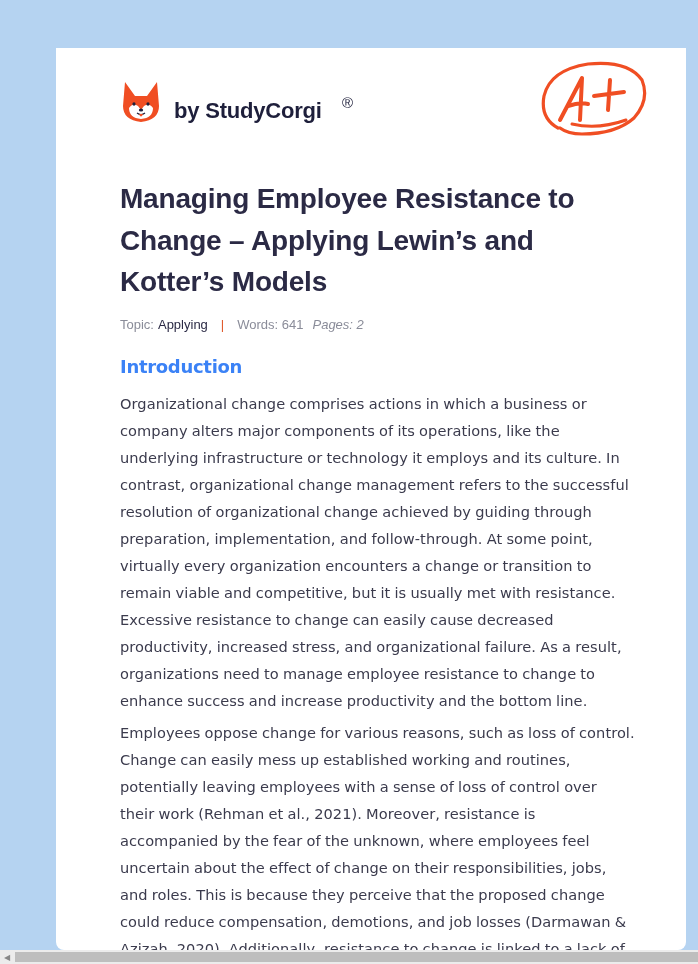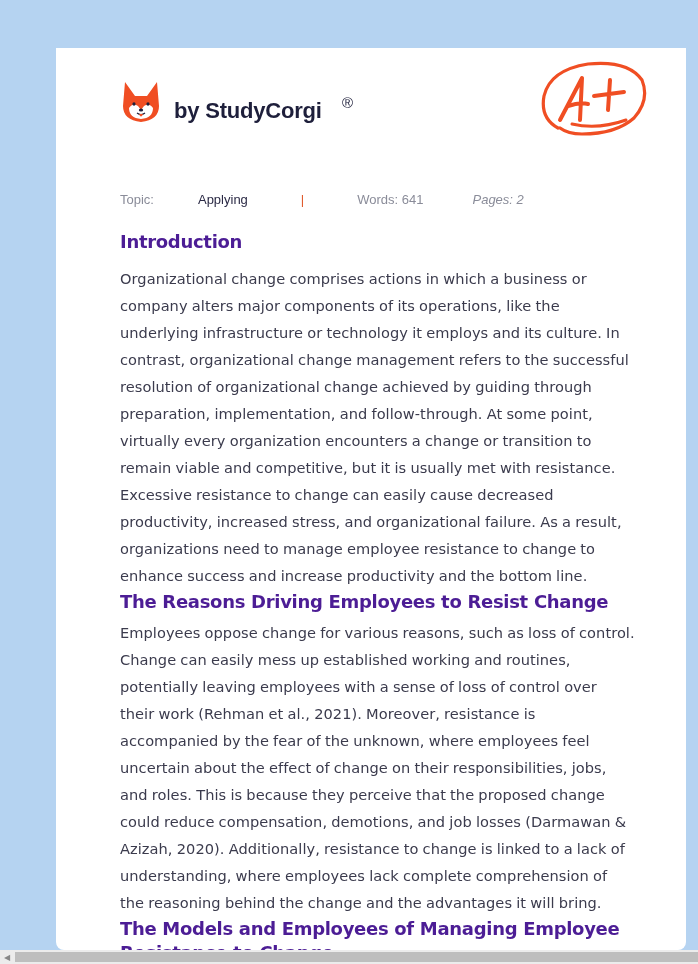--- a/index.html
+++ b/index.html
@@ -23,28 +23,28 @@
     }
     .reg { position: absolute; left: 221px; top: 14px; font-size: 15px; color: #1e1f3b; font-family: "Liberation Sans", sans-serif; }
     .grade { position: absolute; left: 482px; top: 10px; width: 110px; height: 82px; }
     .content { position: absolute; left: 64px; top: 130px; width: 515px; }
     h1 {
       margin: 0; font-family: "Liberation Sans", sans-serif; font-weight: bold;
       font-size: 28px; line-height: 41.5px; color: #2b2a45; letter-spacing: -0.2px;
     }
     .meta {
       margin-top: 14px; font-family: "Liberation Sans", sans-serif;
-      font-size: 13px; color: #8a8c99; display: flex; align-items: center; gap: 40px;
+      font-size: 13px; color: #8a8c99; display: flex; align-items: center;
     }
     .meta .topic-val { color: #2b2a45; margin-left: 4px; }
     .meta .sep { color: #e0582a; margin: 0 13px; }
     .meta .pages { margin-left: 9px; font-style: italic; }
     h2 {
       margin: 0; font-family: "DejaVu Sans", sans-serif; font-weight: bold;
-      font-size: 18px; line-height: 24px; color: #4c1d95; letter-spacing: -0.3px;
+      font-size: 18px; line-height: 24px; color: #3b82f6; letter-spacing: -0.3px;
     }
     .h-intro { margin-top: 23px; }
     p {
       margin: 0; font-family: "DejaVu Sans", sans-serif;
       font-size: 14.6px; line-height: 27px; color: #3b3b4d;
       letter-spacing: 0.05px; word-spacing: -0.5px;
     }
     .p-intro { margin-top: 11px; }
     .h-reasons { margin-top: 1px; }
     .p-reasons { margin-top: 5px; }
@@ -76,32 +76,32 @@
     </div>
     <svg class="grade" viewBox="0 0 110 82">
       <path d="M20 70 Q2 60 6 38 Q12 12 50 6 Q90 2 104 22 Q112 42 96 60 Q78 76 44 76 Q30 76 22 70" stroke="#f04e23" stroke-width="3.2" fill="none" stroke-linecap="round"></path>
       <path d="M22 62 L44 20 L42 62 M30 48 Q42 44 50 46" stroke="#f04e23" stroke-width="4" fill="none" stroke-linecap="round" stroke-linejoin="round"></path>
       <path d="M56 38 L86 34 M72 22 L70 52" stroke="#f04e23" stroke-width="4" fill="none" stroke-linecap="round"></path>
       <path d="M34 66 Q60 72 88 62" stroke="#f04e23" stroke-width="3" fill="none" stroke-linecap="round"></path>
     </svg>
   </div>
 
   <div class="content">
+    <h1>Managing Employee Resistance to Change – Applying Lewin’s and Kotter’s Models</h1>
     <div class="meta">
       <span>Topic:</span>
       <span class="topic-val">Applying</span>
       <span class="sep">|</span>
       <span>Words: 641</span>
       <span class="pages">Pages: 2</span>
     </div>
 
     <h2 class="h-intro">Introduction</h2>
     <p class="p-intro">Organizational change comprises actions in which a business or company alters major components of its operations, like the underlying infrastructure or technology it employs and its culture. In contrast, organizational change management refers to the successful resolution of organizational change achieved by guiding through preparation, implementation, and follow-through. At some point, virtually every organization encounters a change or transition to remain viable and competitive, but it is usually met with resistance. Excessive resistance to change can easily cause decreased productivity, increased stress, and organizational failure. As a result, organizations need to manage employee resistance to change to enhance success and increase productivity and the bottom line.</p>
 
-    <h2 class="h-reasons">The Reasons Driving Employees to Resist Change</h2>
     <p class="p-reasons">Employees oppose change for various reasons, such as loss of control. Change can easily mess up established working and routines, potentially leaving employees with a sense of loss of control over their work (Rehman et al., 2021). Moreover, resistance is accompanied by the fear of the unknown, where employees feel uncertain about the effect of change on their responsibilities, jobs, and roles. This is because they perceive that the proposed change could reduce compensation, demotions, and job losses (Darmawan &amp; Azizah, 2020). Additionally, resistance to change is linked to a lack of understanding, where employees lack complete comprehension of the reasoning behind the change and the advantages it will bring.</p>
 
     <h2 class="h-models">The Models and Employees of Managing Employee Resistance to Change</h2>
   </div>
 </div>
 
 <div class="scrollbar">
   <span class="scroll-arrow">◀</span>
   <div class="scroll-thumb"></div>
 </div>

